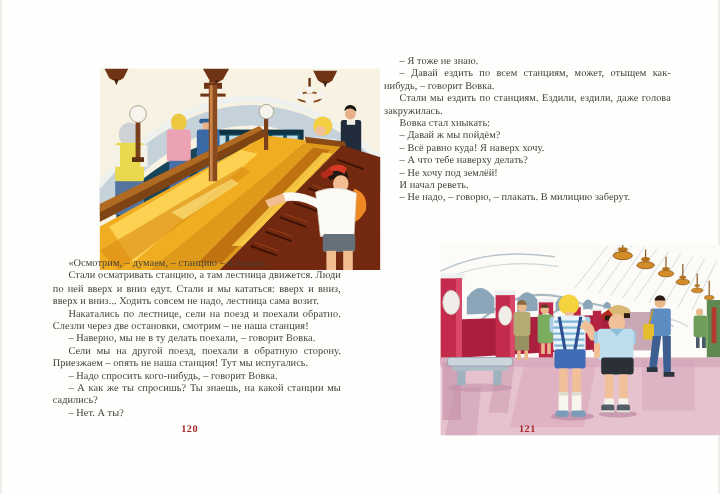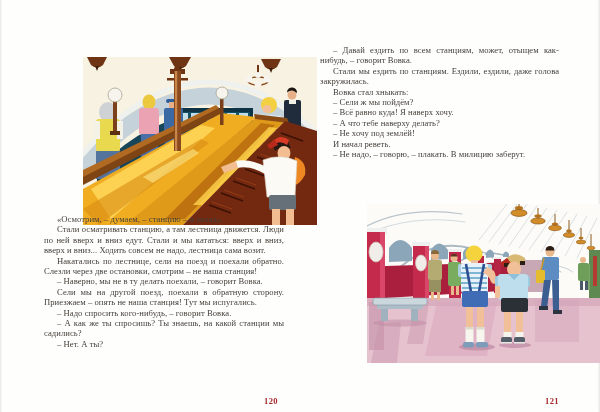--- a/index.html
+++ b/index.html
@@ -9,21 +9,21 @@
   .edge-left{left:0;}
   .edge-right{right:0;background:linear-gradient(to left,#e9e7e3,#f9f8f6);}
   .illus{position:absolute;}
   .il-left{left:43px;top:41px;width:234px;height:168px;}
   .il-right{left:327px;top:188px;width:234px;height:159px;}
   .illus svg{display:block;width:100%;height:100%;}
   .text-block{position:absolute;font-size:8.6px;line-height:10.4px;text-align:justify;letter-spacing:0.05px;}
   .text-block p{margin:0;text-indent:13px;}
   .tb-left{left:44px;top:214px;width:240px;}
   .tb-right{left:320px;top:45px;width:239px;}
-  .pagenum{position:absolute;font-size:8.5px;font-weight:bold;color:#a5282c;text-align:right;letter-spacing:0.4px;margin-top:44px;}
+  .pagenum{position:absolute;font-size:8.5px;font-weight:bold;color:#a5282c;text-align:center;letter-spacing:0.4px;}
   .pn-left{left:38px;width:240px;top:352px;}
   .pn-right{left:320px;width:239px;top:352px;}
 </style>
 </head>
 <body>
 
 <div class="spread">
   <div class="page-edge edge-left"></div>
   <div class="page-edge edge-right"></div>
 
@@ -164,24 +164,25 @@
     <p>Накатались по лестнице, сели на поезд и поехали обратно. Слезли через две остановки, смотрим – не наша станция!</p>
     <p>– Наверно, мы не в ту делать поехали, – говорит Вовка.</p>
     <p>Сели мы на другой поезд, поехали в обратную сторону. Приезжаем – опять не наша станция! Тут мы испугались.</p>
     <p>– Надо спросить кого-нибудь, – говорит Вовка.</p>
     <p>– А как же ты спросишь? Ты знаешь, на какой станции мы садились?</p>
     <p>– Нет. А ты?</p>
   </div>
   <div class="pagenum pn-left">120</div>
 
   <div class="text-block tb-right">
+    <p>– Я тоже не знаю.</p>
     <p>– Давай ездить по всем станциям, может, отыщем как-нибудь, – говорит Вовка.</p>
     <p>Стали мы ездить по станциям. Ездили, ездили, даже голова закружилась.</p>
     <p>Вовка стал хныкать:</p>
-    <p>– Сели ж мы пойдём?</p>
+    <p>– Давай ж мы пойдём?</p>
     <p>– Всё равно куда! Я наверх хочу.</p>
     <p>– А что тебе наверху делать?</p>
     <p>– Не хочу под землёй!</p>
     <p>И начал реветь.</p>
     <p>– Не надо, – говорю, – плакать. В милицию заберут.</p>
   </div>
 
   <figure class="illus il-right">
     <svg viewBox="0 0 234 159">
       <rect width="234" height="159" fill="#fcfbf7"></rect>

